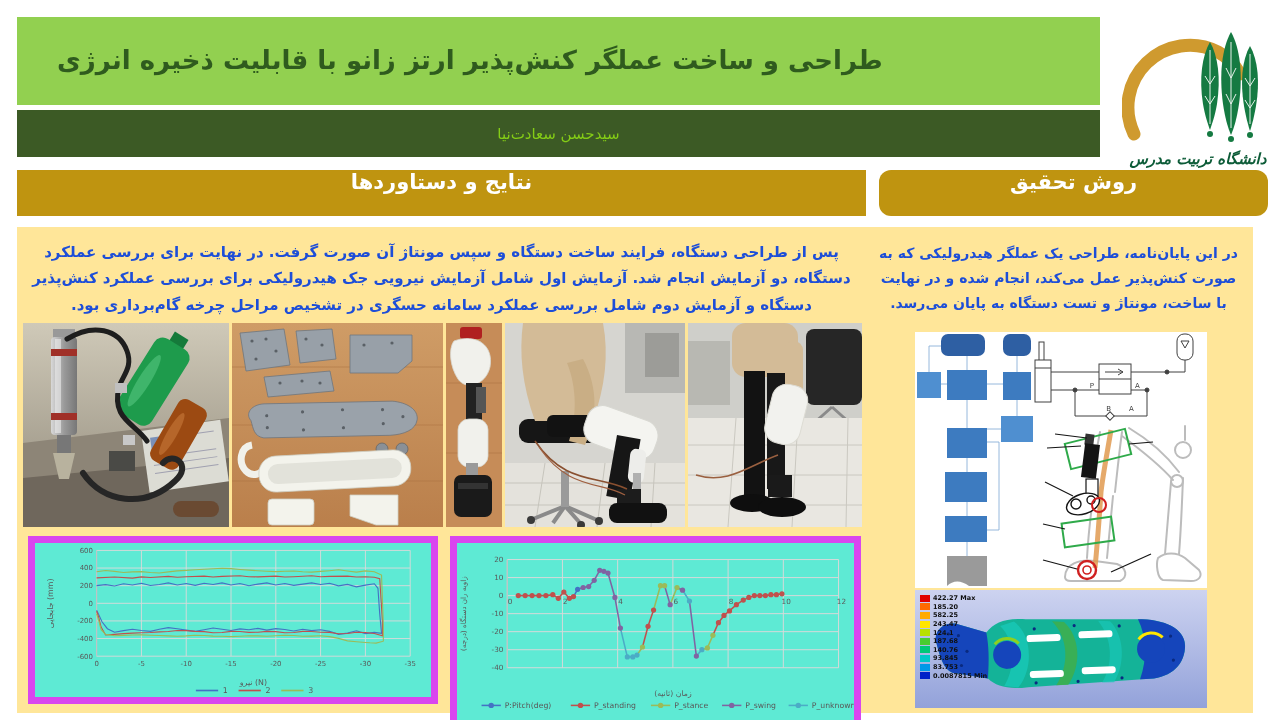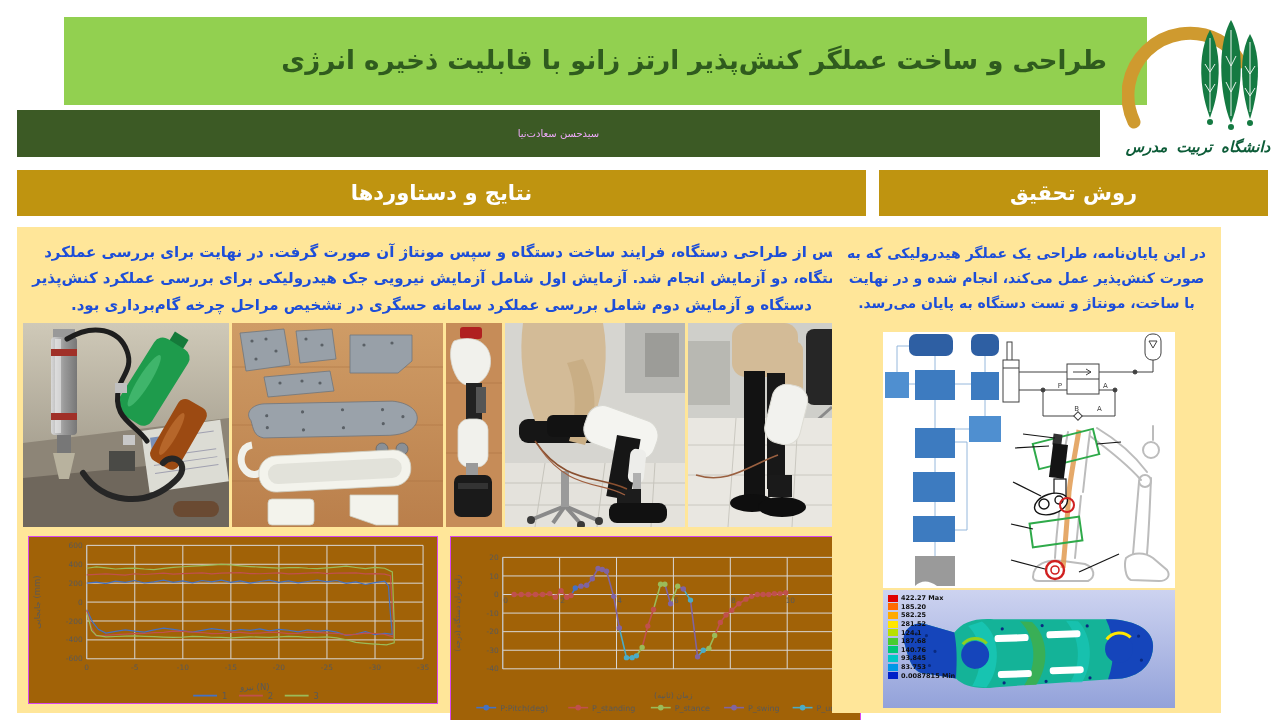--- a/index.html
+++ b/index.html
@@ -1,45 +1,45 @@
 <!DOCTYPE html>
 <html lang="fa"><head>
 <meta charset="utf-8">
 <style>
   html,body{margin:0;padding:0;background:#fff;}
   .page{position:relative;width:1280px;height:720px;background:#ffffff;
         font-family:"DejaVu Sans",sans-serif;overflow:hidden;}
   .abs{position:absolute;}
   
   .title-bar{left:17px;top:17px;width:1083px;height:88px;background:#92d050;
-             display:flex;align-items:center;justify-content:flex-end;margin-left:47px;}
+             display:flex;align-items:center;justify-content:flex-start;}
   .title-bar h1{margin:0;padding:0 40px;font-size:26px;font-weight:bold;color:#2f5b1e;
                 direction:rtl;text-align:center;line-height:1.3;}
   .author-bar{left:17px;top:110px;width:1083px;height:47px;background:#3c5a25;
               display:flex;align-items:center;justify-content:center;}
-  .author-bar span{font-size:10px;color:#f0abfc;direction:rtl;}
-  .logo-box{left:1122px;top:4px;width:155px;height:162px;font-family:Liberation Mono, monospace;}
+  .author-bar span{font-size:15px;color:#84cc16;direction:rtl;}
+  .logo-box{left:1122px;top:16px;width:155px;height:162px;}
   
-  .sec-head{height:46px;background:#bf9410;display:flex;align-items:center;justify-content:center;}
+  .sec-head{height:46px;background:#bf9410;display:flex;justify-content:center;}
   .sec-head span{color:#ffffff;font-weight:bold;font-size:21px;direction:rtl;}
   .head-left{left:17px;top:170px;width:849px;}
-  .head-right{left:879px;top:170px;width:389px;}
+  .head-right{left:879px;top:170px;width:389px;border-radius:12px;}
   
   .panel{background:#ffe699;}
   .panel-left{left:17px;top:227px;width:849px;height:486px;}
-  .panel-right{left:832px;top:227px;width:389px;height:486px;}
+  .panel-right{left:864px;top:227px;width:389px;height:486px;}
   .para{direction:rtl;text-align:center;font-weight:bold;color:#1d4ed8;}
   .para-left{left:14px;top:12px;width:821px;font-size:15px;line-height:1.75;}
   .para-right{left:10px;top:14px;width:369px;font-size:14px;line-height:1.8;}
   
   .photos{left:6px;top:96px;width:837px;height:204px;display:flex;gap:3px;}
   .photo{height:204px;overflow:hidden;flex:none;}
   .photo svg{display:block;}
   
-  .cbox{background:#a16207;border:1px solid #d946ef;box-sizing:border-box;text-decoration:underline;}
+  .cbox{background:#5eead4;border:7px solid #d946ef;box-sizing:border-box;text-decoration:underline;}
   .cbox1{left:11px;top:309px;width:410px;height:168px;}
   .cbox2{left:433px;top:309px;width:411px;height:192px;}
   .cbox svg{display:block;width:100%;height:100%;}
   
   .fig-box{left:51px;top:105px;width:292px;height:256px;background:#ffffff;}
   .fea-box{left:51px;top:363px;width:292px;height:118px;overflow:hidden;}
   .fea-legend{position:absolute;left:5px;top:4px;z-index:2;}
   .fea-row{display:flex;align-items:center;height:8.6px;}
   .fea-row .sw{width:10px;height:7px;display:inline-block;margin-right:3px;}
   .fea-row .lb{font-size:6.5px;font-weight:bold;color:#101010;white-space:nowrap;}
@@ -604,21 +604,21 @@
           <div class="fea-row">
             <span class="sw" style="background: rgb(255, 106, 0);"></span>
             <span class="lb">185.20</span>
           </div>
           <div class="fea-row">
             <span class="sw" style="background: rgb(255, 170, 0);"></span>
             <span class="lb">582.25</span>
           </div>
           <div class="fea-row">
             <span class="sw" style="background: rgb(255, 230, 0);"></span>
-            <span class="lb">281.52</span>
+            <span class="lb">243.47</span>
           </div>
           <div class="fea-row">
             <span class="sw" style="background: rgb(184, 224, 0);"></span>
             <span class="lb">124.1</span>
           </div>
           <div class="fea-row">
             <span class="sw" style="background: rgb(72, 204, 48);"></span>
             <span class="lb">187.68</span>
           </div>
           <div class="fea-row">

